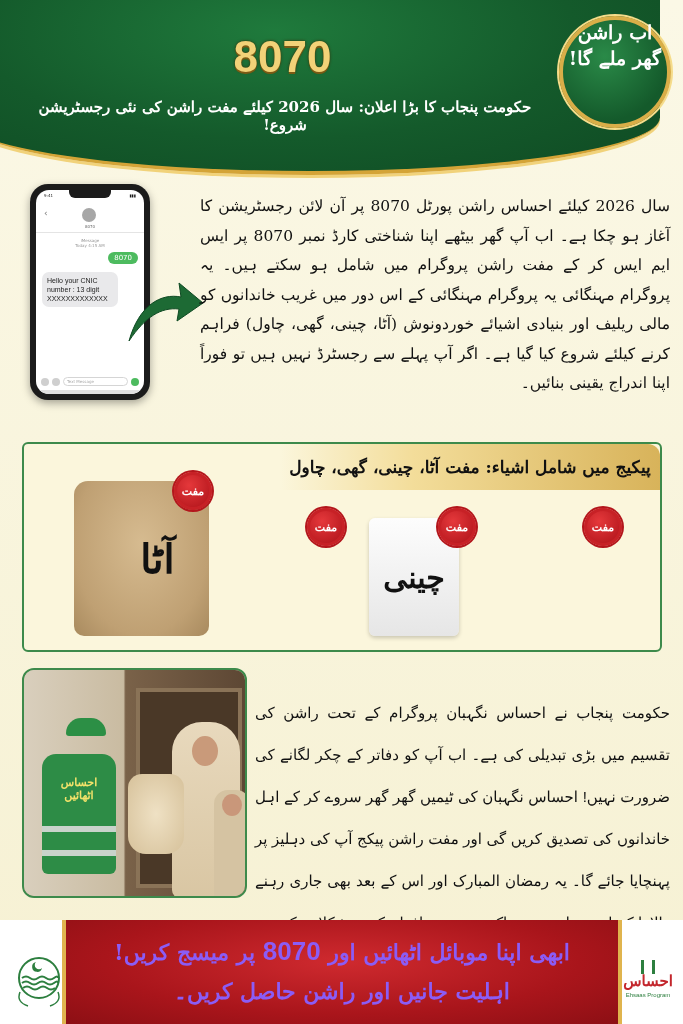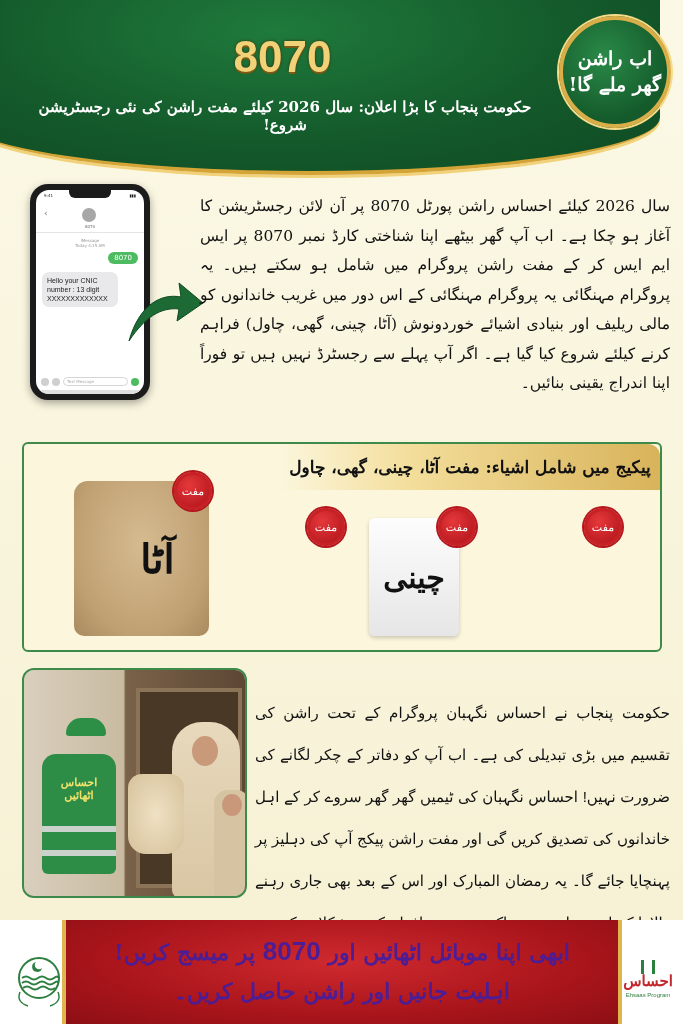--- a/index.html
+++ b/index.html
@@ -36,21 +36,21 @@
   .subtitle {
     position: absolute; top: 98px; left: 25px; width: 520px; text-align: center;
     direction: rtl; font-size: 15px; color: #ffffff; font-weight: bold;
     font-family: "DejaVu Serif", serif;
   }
   .badge-circle {
     position: absolute; right: 12px; top: 16px; width: 112px; height: 112px;
     border-radius: 50%;
     background: radial-gradient(circle at 40% 35%, #2a8a48 0%, #145a2b 70%);
     border: 4px solid #d9ae48; box-shadow: 0 0 0 2px #f5dc8a;
-    display: flex; flex-direction: column; align-items: center; justify-content: center;
+    display: flex; flex-direction: column; align-items: center; justify-content: flex-start;
     direction: rtl; color: #fff; font-family: "DejaVu Serif", serif; font-weight: bold;
     font-size: 19px; line-height: 1.35; text-align: center;
   }
 
   
   .phone {
     position: absolute; left: 30px; top: 184px; width: 120px; height: 216px;
     background: #1b1b1b; border-radius: 18px; padding: 6px;
     box-shadow: 0 3px 8px rgba(0,0,0,.35);
   }
@@ -94,21 +94,21 @@
   .item { position: absolute; bottom: 14px; display: flex; align-items: center; justify-content: center; }
   .item-label { font-family: "DejaVu Serif", serif; font-weight: bold; color: #111; direction: rtl; }
   .sack {
     background: radial-gradient(ellipse at 50% 40%, #d6bb90 0%, #bfa073 70%, #a88a5e 100%);
     border-radius: 14px 14px 10px 10px;
     padding-left: 32px;
   }
   .free-tag {
     position: absolute; width: 38px; height: 38px; border-radius: 50%;
     background: radial-gradient(circle at 40% 35%, #e5383b 0%, #b3161c 80%);
-    color: #fff; font-size: 11px; font-weight: normal; display: flex; align-items: center; justify-content: center;
+    color: #fff; font-size: 11px; font-weight: bold; display: flex; align-items: center; justify-content: center;
     font-family: "DejaVu Serif", serif; box-shadow: 0 0 0 3px #c72126 inset, 0 0 0 2px #b3161c;
   }
   .atta { left: 50px; width: 135px; height: 155px; }
   .atta .item-label { font-size: 40px; }
   .ghee { left: 217px; width: 82px; height: 116px;
     background: linear-gradient(90deg,#5ba236 0%,#8fd05a 35%,#6fb840 65%,#4e8e2d 100%);
     border-radius: 10px; flex-direction: column; }
   .ghee .item-label { font-size: 34px; margin-top: -20px; }
   .ghee-bowl { position: absolute; bottom: 8px; left: 10px; width: 62px; height: 30px; border-radius: 50%; background: radial-gradient(circle,#f7e06a 0%,#d8b935 70%,#b48d25 100%); }
   .chini { left: 345px; width: 90px; height: 118px;
@@ -149,21 +149,21 @@
   .footer-red {
     position: absolute; left: 62px; top: 0; width: 560px; height: 104px;
     background: radial-gradient(ellipse at 50% 40%, #cf2a2f 0%, #a9151b 60%, #8c0f14 100%);
     border-radius: 0 0 0 0;
     clip-path: polygon(0 0,100% 0,100% 100%,0 100%);
   }
   .footer-red::before, .footer-red::after { content: ""; position: absolute; top: 0; bottom: 0; width: 4px; background: #e0b44e; }
   .footer-red::before { left: 0; }
   .footer-red::after { right: 0; }
   .cta {
-    position: absolute; left: 62px; width: 560px; text-align: center; direction: rtl; color: #4c1d95;
+    position: absolute; left: 62px; width: 560px; text-align: center; direction: rtl; color: #8b5cf6;
     font-family: "DejaVu Serif", serif; font-weight: bold;
   }
   .cta1 { top: 16px; font-size: 22px; }
   .cta1 .num { font-family: "Liberation Sans", sans-serif; font-size: 26px; }
   .cta2 { top: 58px; font-size: 22px; }
 
   .logo-punjab { position: absolute; left: 14px; top: 32px; width: 50px; height: 56px; }
   .logo-ehsaas { position: absolute; right: 8px; top: 40px; width: 54px; height: 60px; text-align: center; }
   .ehsaas-word { font-family: "DejaVu Serif", serif; font-weight: bold; color: #c3262c; font-size: 15px; direction: rtl; display: block; margin-top: 12px; }
   .ehsaas-sub { font-family: "Liberation Sans", sans-serif; font-size: 6px; color: #2d7f3f; display: block; margin-top: 2px; }

